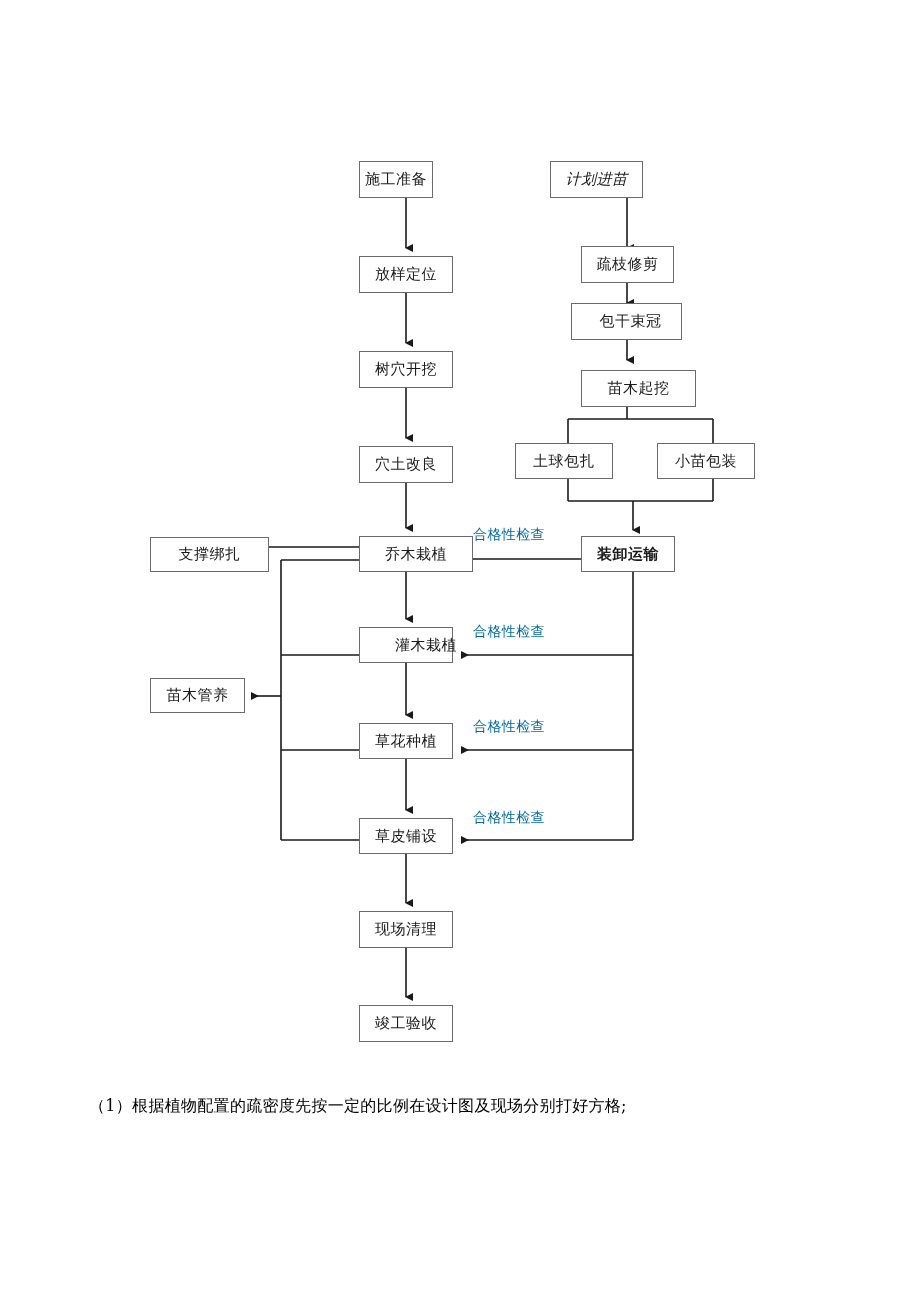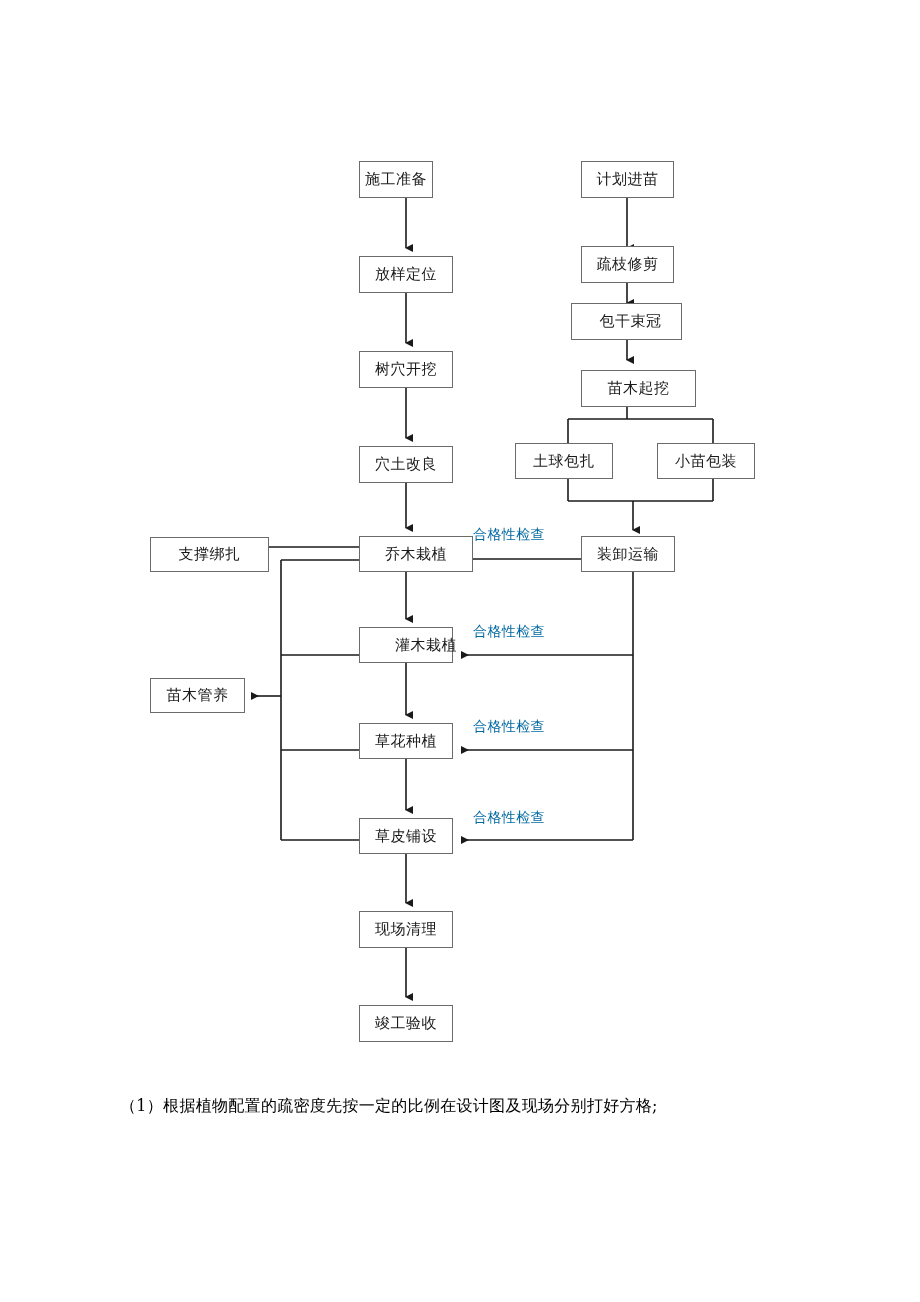--- a/index.html
+++ b/index.html
@@ -67,21 +67,21 @@
     margin: 12px 0 0 0;
     letter-spacing: 0.3px;
   }
   .para {
     font-size: 16px;
     letter-spacing: 0.3px;
     margin: 6px 0 0 0;
     padding-left: 172px;
   }
   .para.indent2 {
-    padding-left: 120px;
+    padding-left: 89px;
     margin-top: 26px;
   }
   svg#wires {
     position: absolute;
     left: 0;
     top: 0;
     width: 920px;
     height: 1070px;
     pointer-events: none;
   }
@@ -157,21 +157,21 @@
     </div>
 
     <div class="node" style="left:359px; top:351px; width:94px; height:37px;">
       <span>树穴开挖</span>
     </div>
 
     <div class="node" style="left:359px; top:446px; width:94px; height:37px;">
       <span>穴土改良</span>
     </div>
 
-    <div class="node" style="left:581px; top:161px; width:93px; height:37px;">
+    <div class="node" style="left:550px; top:161px; width:93px; height:37px;font-style:italic;">
       <span>计划进苗</span>
     </div>
 
     <div class="node" style="left:581px; top:246px; width:93px; height:37px;">
       <span>疏枝修剪</span>
     </div>
 
     <div class="node" style="left:571px; top:303px; width:111px; height:37px;padding-left:8px;">
       <span>包干束冠</span>
     </div>
@@ -181,21 +181,21 @@
     </div>
 
     <div class="node" style="left:515px; top:443px; width:98px; height:36px;">
       <span>土球包扎</span>
     </div>
 
     <div class="node" style="left:657px; top:443px; width:98px; height:36px;">
       <span>小苗包装</span>
     </div>
 
-    <div class="node" style="left:581px; top:536px; width:94px; height:36px;">
+    <div class="node" style="left:581px; top:536px; width:94px; height:36px;font-weight:bold;">
       <span>装卸运输</span>
     </div>
 
     <div class="node" style="left:359px; top:536px; width:114px; height:36px;align-items:center;">
       <span>乔木栽植</span>
     </div>
 
     <div class="node" style="left:359px; top:627px; width:94px; height:36px;padding-left:40px;">
       <span>灌木栽植</span>
     </div>

